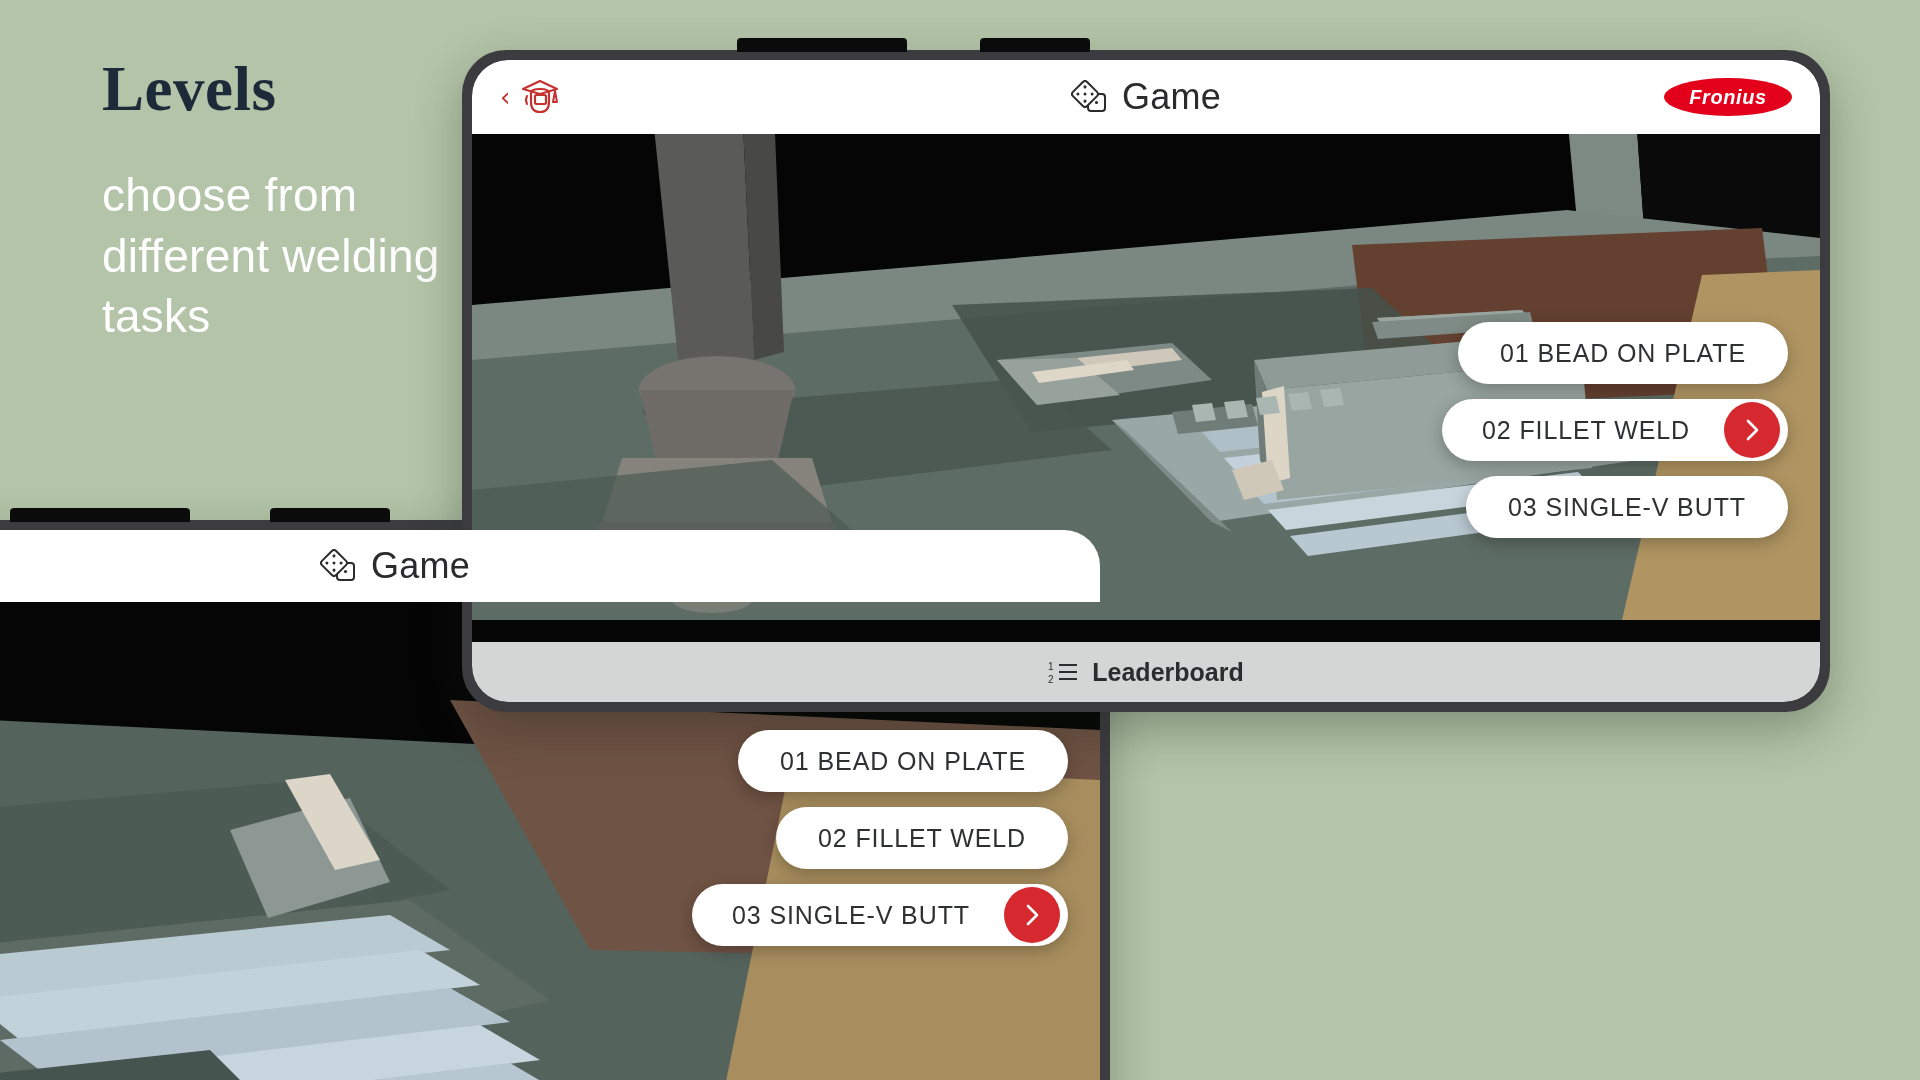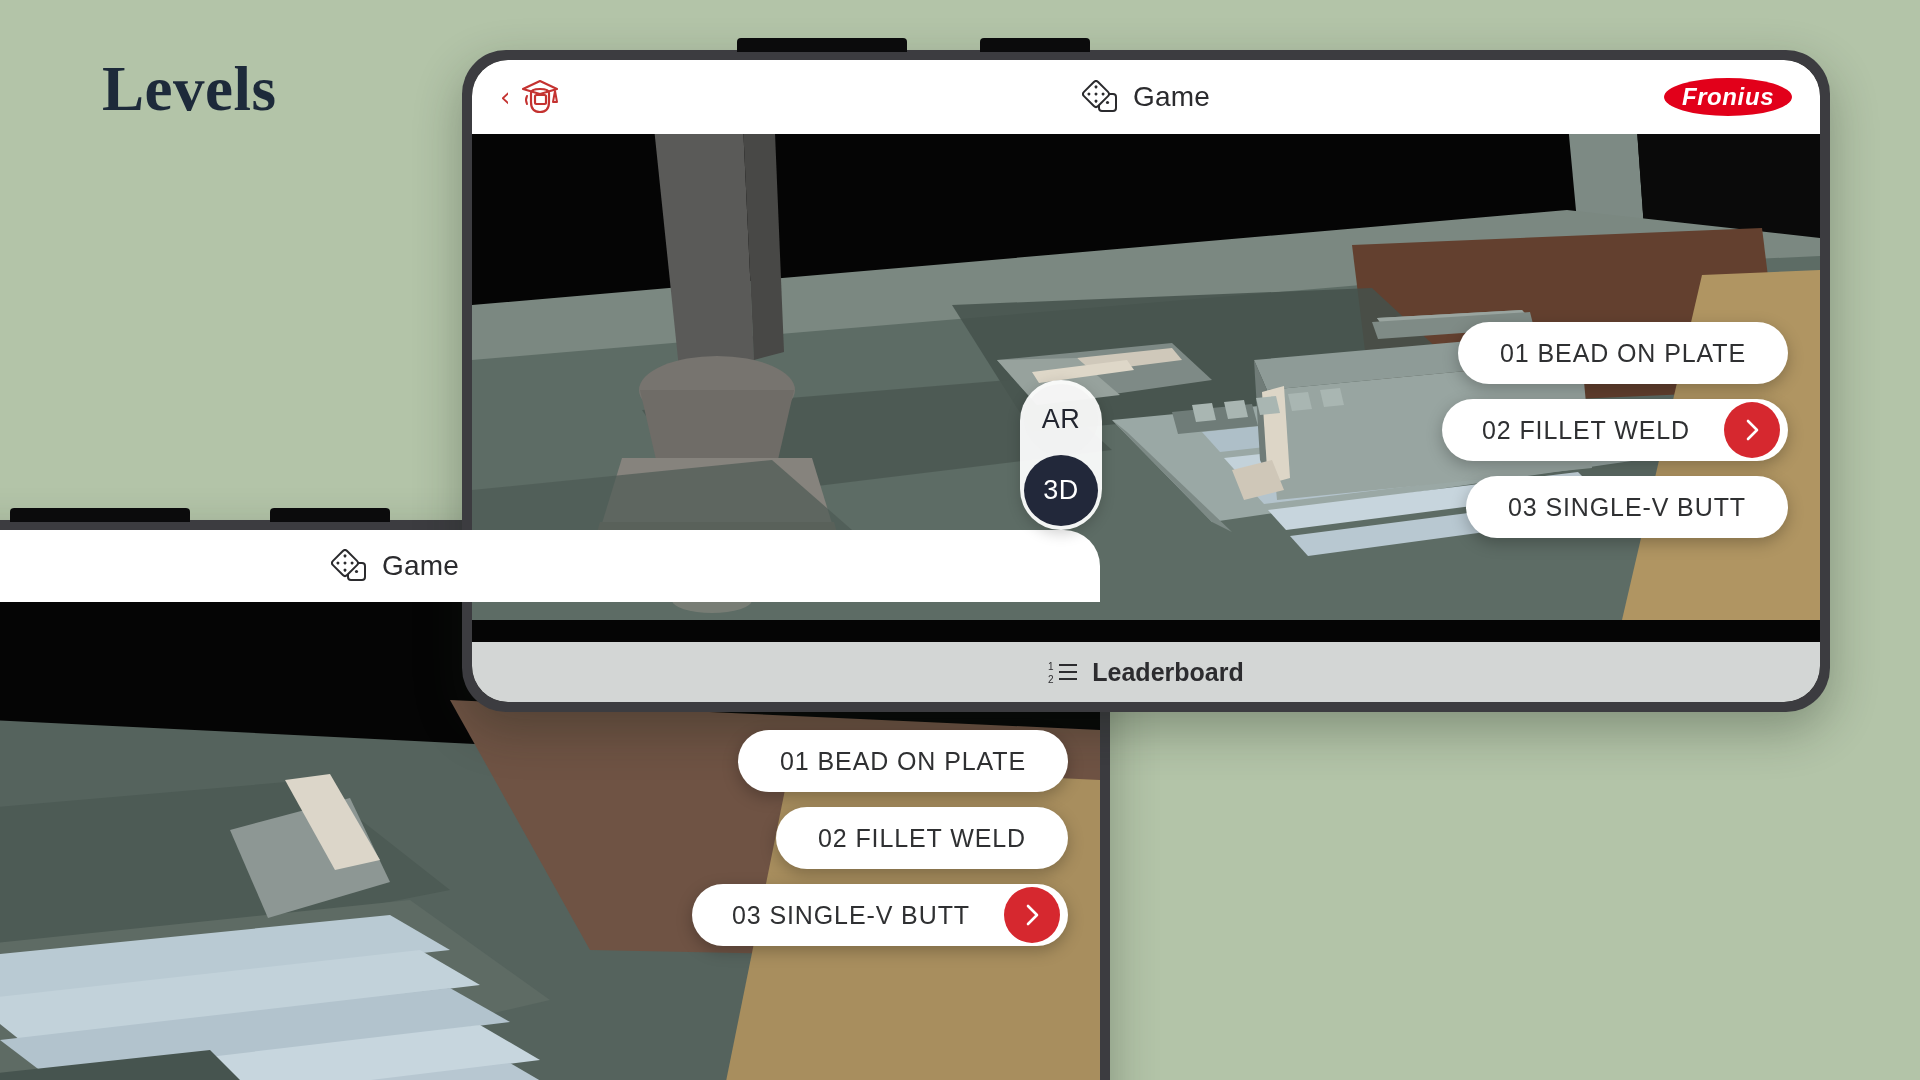--- a/index.html
+++ b/index.html
@@ -65,32 +65,32 @@
     font-family: "DejaVu Sans", sans-serif;
   }
   .helmet-icon { width: 40px; height: 38px; display: block; }
   .hdr-center {
     position: absolute; left: 0; right: 0;
     display: flex; align-items: center; justify-content: center;
     gap: 13px; pointer-events: none;
   }
   .dice-icon { width: 38px; height: 34px; display: block; }
   .hdr-title {
-    font-size: 28px; color: #2b2b2e; letter-spacing: .2px;
+    font-size: 36px; color: #2b2b2e; letter-spacing: .2px;
   }
   .hdr-right { margin-left: auto; z-index: 2; }
   .fronius-logo {
     width: 128px; height: 38px;
     background: #e2001a;
     border-radius: 50%;
     display: flex; align-items: center; justify-content: center;
   }
   .fronius-logo span {
     color: #fff; font-style: italic; font-weight: 700;
-    font-size: 24px; letter-spacing: .6px;
+    font-size: 20px; letter-spacing: .6px;
     font-family: "Liberation Sans", sans-serif;
   }
 
   
   .scene { position: absolute; inset: 0; background: #000; overflow: hidden; }
 
   
   .leaderboard-bar {
     position: absolute; left: 0; right: 0; bottom: 0;
     height: 60px; background: #d3d6d5;
@@ -162,20 +162,21 @@
   #phone-second .app-header { height: 72px; }
 
   
   .scene svg { position: absolute; inset: 0; width: 100%; height: 100%; display:block; }
 </style>
 </head>
 <body>
 
 <div class="copy">
   <div class="copy-title">Levels</div>
+  <div class="copy-sub">choose from different welding tasks</div>
 </div>
 
 <div class="phone" id="phone-second">
   <div class="side-btn" style="left:330px; top:-12px; width:180px; height:14px;"></div>
   <div class="side-btn" style="left:590px; top:-12px; width:120px; height:14px;"></div>
   <div class="phone-inner">
 
     <div class="scene">
       <svg viewBox="0 0 1410 680" preserveAspectRatio="none" aria-hidden="true">
         <rect x="0" y="0" width="1410" height="680" fill="#050505"></rect>
@@ -337,24 +338,20 @@
         <span class="hdr-title">Game</span>
       </div>
 
       <div class="hdr-right">
         <div class="fronius-logo">
           <span>Fronius</span>
         </div>
       </div>
     </div>
 
-    <div class="ar3d">
-      <div class="ar3d-opt off">AR</div>
-      <div class="ar3d-opt on">3D</div>
-    </div>
 
     <div class="levels">
       <div class="level-pill">
         <span class="lbl">01 BEAD ON PLATE</span>
       </div>
       <div class="level-pill active">
         <span class="lbl">02 FILLET WELD</span>
         <span class="go-circle">
           <svg viewBox="0 0 20 26" aria-hidden="true">
             <polyline points="6,4 15,13 6,22" fill="none" stroke="#fff" stroke-width="2.6" stroke-linecap="round" stroke-linejoin="round"></polyline>

